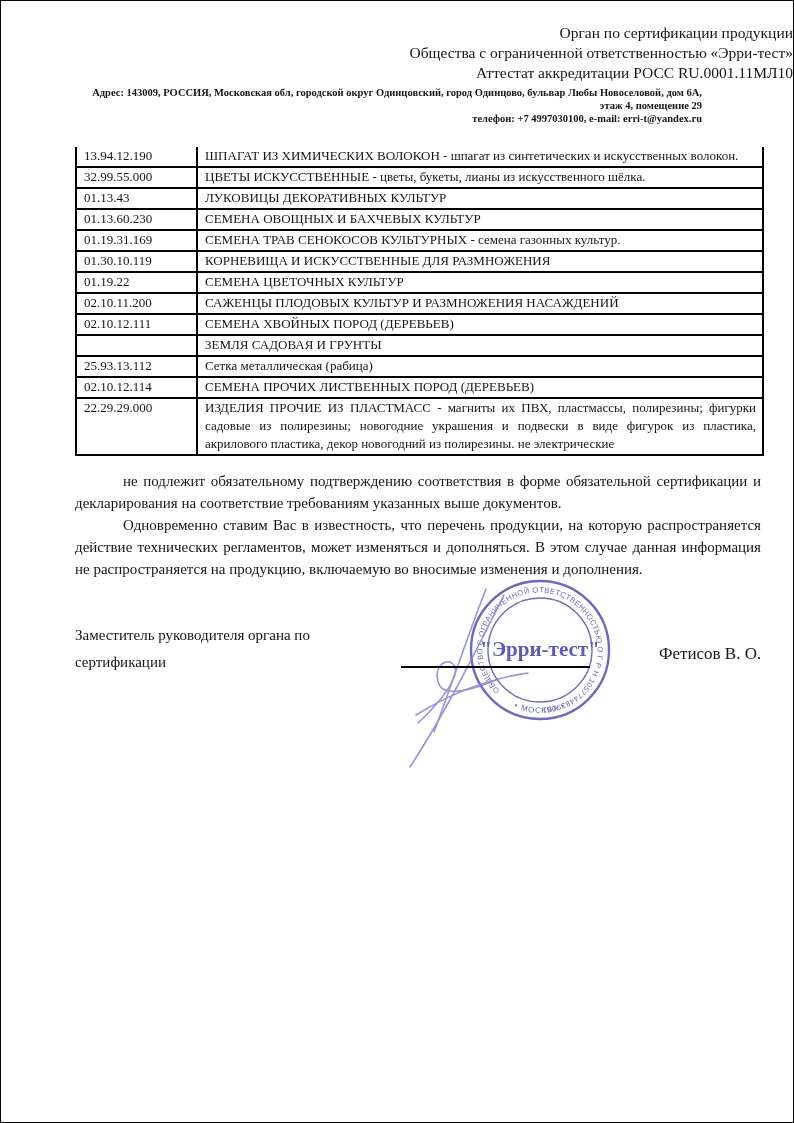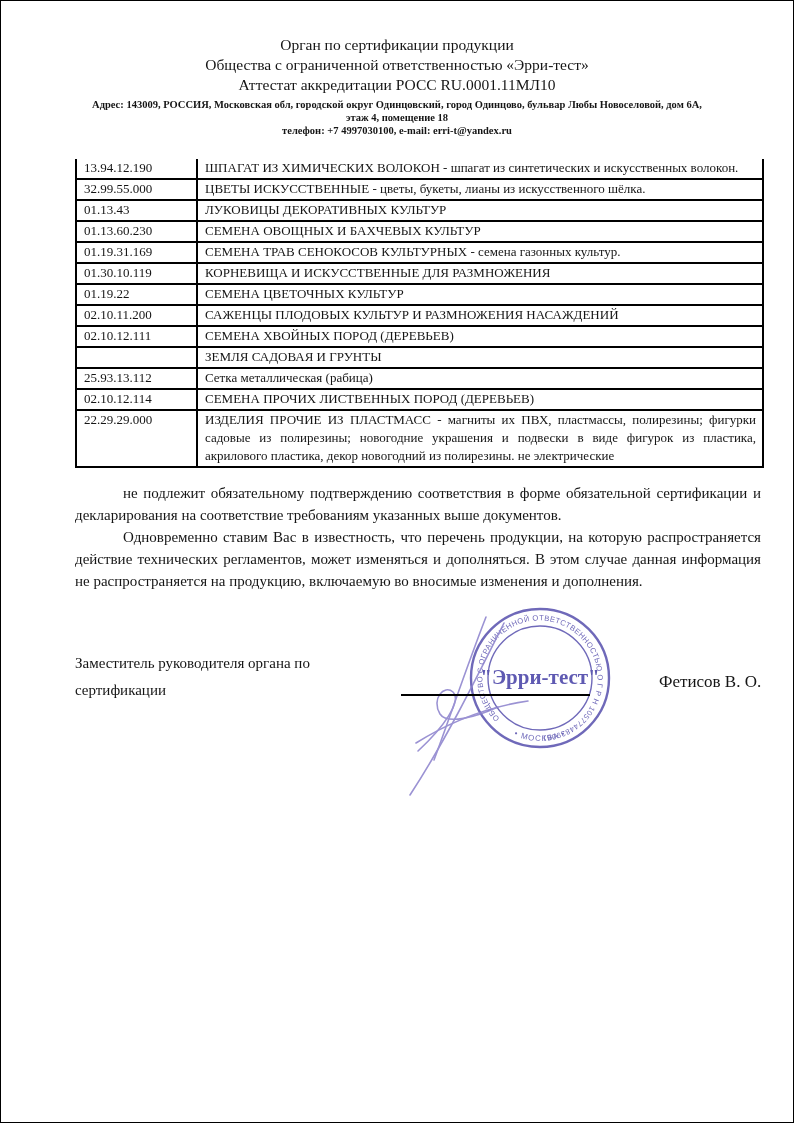--- a/index.html
+++ b/index.html
@@ -8,21 +8,21 @@
     width:794px; height:1123px;
     margin:0 auto;
     background:#ffffff;
     border:1px solid #000;
     box-sizing:border-box;
     font-family:"Liberation Serif","DejaVu Serif",serif;
     color:#151515;
     overflow:hidden;
   }
   
-  .header { text-align:center; padding-top:34px; }
+  .header { text-align:right; padding-top:22px; }
   .h-main { font-size:15.5px; line-height:20px; }
   .h-small {
     font-size:10.5px; font-weight:bold; line-height:13px;
     width:610px; margin:0 auto;
   }
   .h-small.first { margin-top:3px; }
   
   table.products {
     border-collapse:collapse;
     table-layout:fixed;
@@ -42,21 +42,21 @@
   
   .body-text { margin:14px 32px 0 74px; }
   .body-text p {
     margin:0;
     font-size:15px;
     line-height:22px;
     text-align:justify;
     text-indent:48px;
   }
   
-  .sig-area { position:relative; height:230px; margin-top:18px; }
+  .sig-area { position:relative; height:230px; margin-top:2px; }
   .sig-role {
     position:absolute; left:74px; top:40px;
     width:300px; font-size:15px; line-height:27px;
   }
   .sig-name {
     position:absolute; left:658px; top:62px;
     font-size:17px;
   }
   .sig-line {
     position:absolute; left:400px; top:84px;
@@ -67,21 +67,21 @@
 </style>
 </head>
 <body>
 
 <div class="page">
 
   <div class="header">
     <div class="h-main">Орган по сертификации продукции</div>
     <div class="h-main">Общества с ограниченной ответственностью «Эрри-тест»</div>
     <div class="h-main">Аттестат аккредитации РОСС RU.0001.11МЛ10</div>
-    <div class="h-small first">Адрес: 143009, РОССИЯ, Московская обл, городской округ Одинцовский, город Одинцово, бульвар Любы Новоселовой, дом 6А, этаж 4, помещение 18</div>
+    <div class="h-small first">Адрес: 143009, РОССИЯ, Московская обл, городской округ Одинцовский, город Одинцово, бульвар Любы Новоселовой, дом 6А, этаж 4, помещение 29</div>
     <div class="h-small">телефон: +7 4997030100, e-mail: erri-t@yandex.ru</div>
   </div>
 
   <table class="products">
     <tbody>
         <tr>
           <td class="code-cell">13.94.12.190</td>
           <td class="name-cell">ШПАГАТ ИЗ ХИМИЧЕСКИХ ВОЛОКОН - шпагат из синтетических и искусственных волокон.</td>
         </tr>
         <tr>

